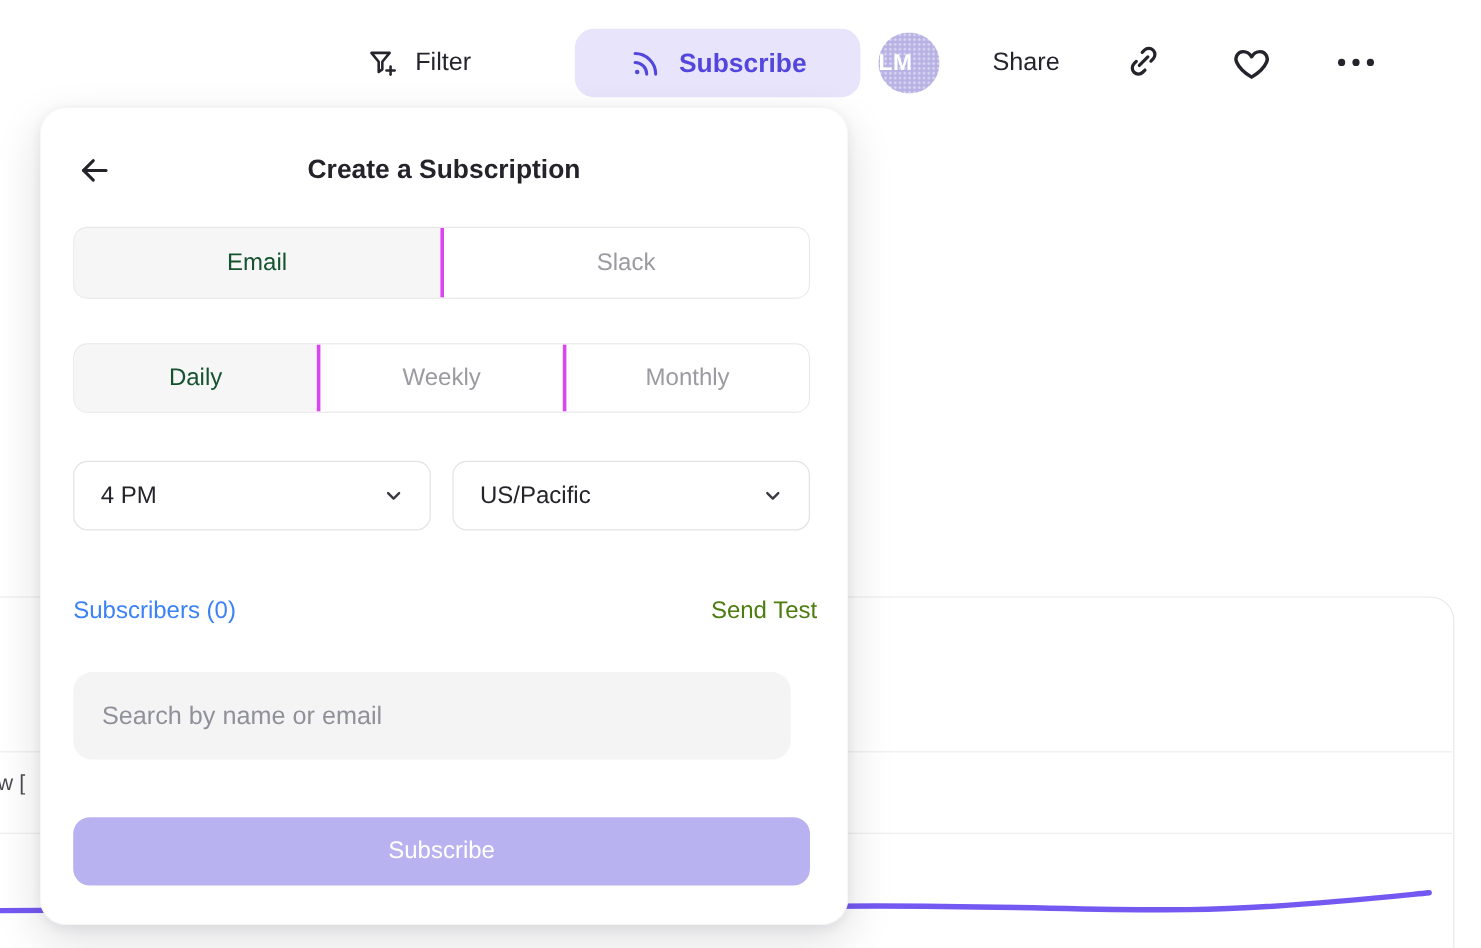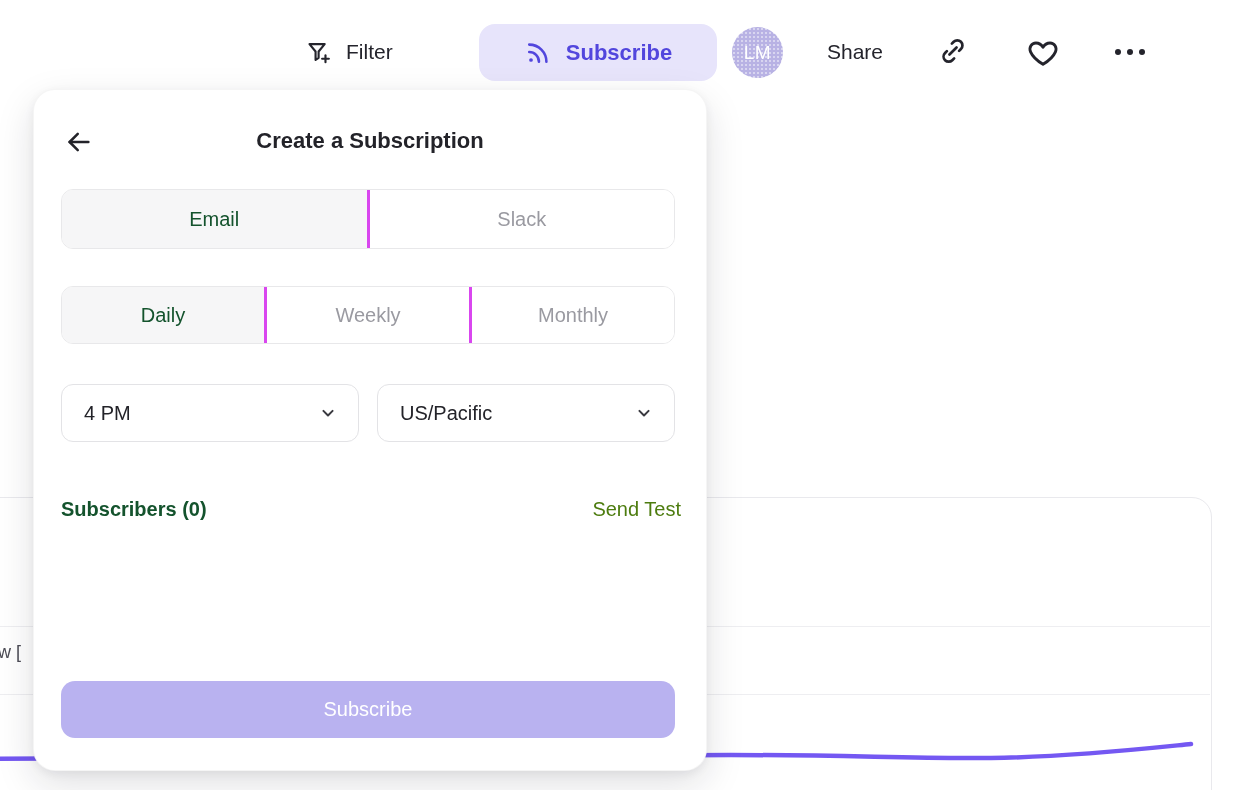--- a/index.html
+++ b/index.html
@@ -43,22 +43,22 @@
     background:#e7e4fb; border-radius:16px;
     display:flex; align-items:center; justify-content:center; gap:14px;
     cursor:pointer;
   }
   .subscribe-pill .tb-label { color:#5246dd; font-weight:600; font-size:22px; }
   .avatar {
     left:732px; top:27px; width:51px; height:51px; border-radius:50%;
     background-color:#b8b2e4;
     background-image:radial-gradient(rgba(255,255,255,0.45) 1px, transparent 1.2px);
     background-size:4px 4px;
-    display:flex; align-items:center; justify-content:center;
-    color:#ffffff; font-size:19px; font-weight:400; letter-spacing:0.5px;
+    display:flex; align-items:center; justify-content:flex-start;
+    color:#ffffff; font-size:19px; font-weight:700; letter-spacing:0.5px;
     cursor:pointer;
   }
   .share-btn { left:827px; top:30px; height:44px; cursor:pointer; }
   .icon-btn { cursor:pointer; }
   .link-btn { left:936px; top:34px; }
   .heart-btn { left:1025px; top:34px; }
   .dots-btn { left:1110px; top:40px; }
 
   svg.ic { display:block; }
 
@@ -101,21 +101,21 @@
   .select-box {
     position:absolute; top:0; height:58px; width:298px;
     border:1px solid #e3e3e6; border-radius:12px; background:#fff;
     display:flex; align-items:center; justify-content:space-between;
     padding:0 20px 0 22px; cursor:pointer;
   }
   .select-box.tz { left:316px; }
   .select-value { font-size:20px; font-weight:500; color:#232329; }
 
   .subs-row { position:absolute; left:27px; top:403px; width:620px; height:32px; }
-  .subs-label { font-size:20px; font-weight:700; color:#14532d; line-height:32px; }
+  .subs-label { font-size:20px; font-weight:400; color:#3b82f6; line-height:32px; }
   .send-test {
     position:absolute; right:0; top:0; line-height:32px;
     font-size:20px; color:#4d7c0f; cursor:pointer;
   }
 
   .search-input {
     position:absolute; left:27px; top:470px; width:598px; height:73px;
     background:#f4f4f5; border:none; border-radius:16px;
     padding:0 24px; font-size:21px; color:#232329; outline:none;
     font-family:"Liberation Sans", sans-serif;
@@ -254,15 +254,16 @@
         </svg>
       </span>
     </div>
   </div>
 
   <div class="subs-row">
     <span class="subs-label">Subscribers (0)</span>
     <span class="send-test">Send Test</span>
   </div>
 
+  <input class="search-input" type="text" placeholder="Search by name or email" style="">
 
   <button class="subscribe-btn">Subscribe</button>
 </div>
 
 </body></html>

